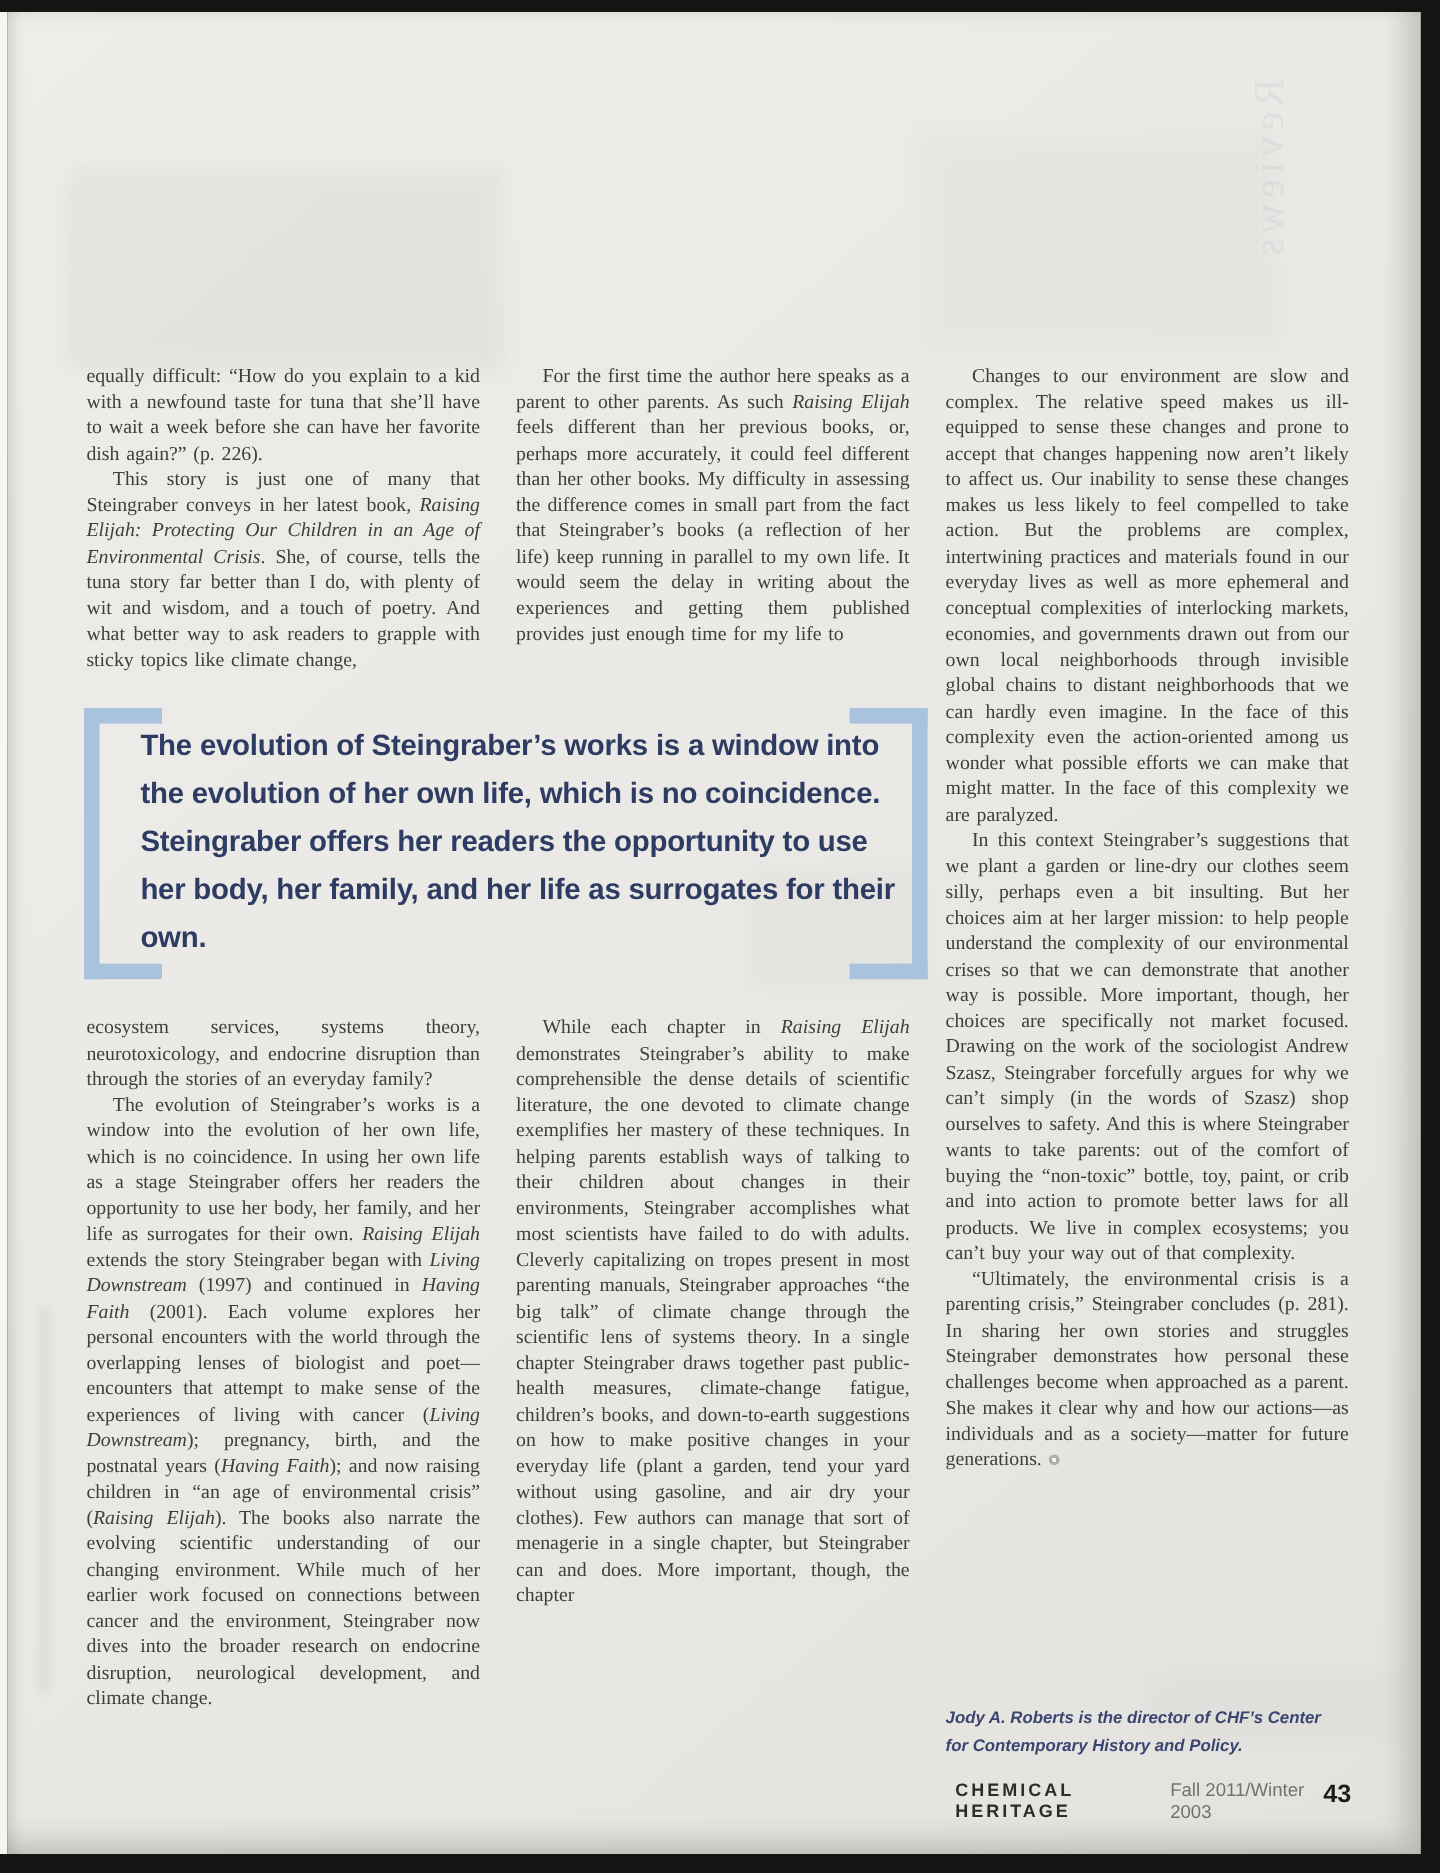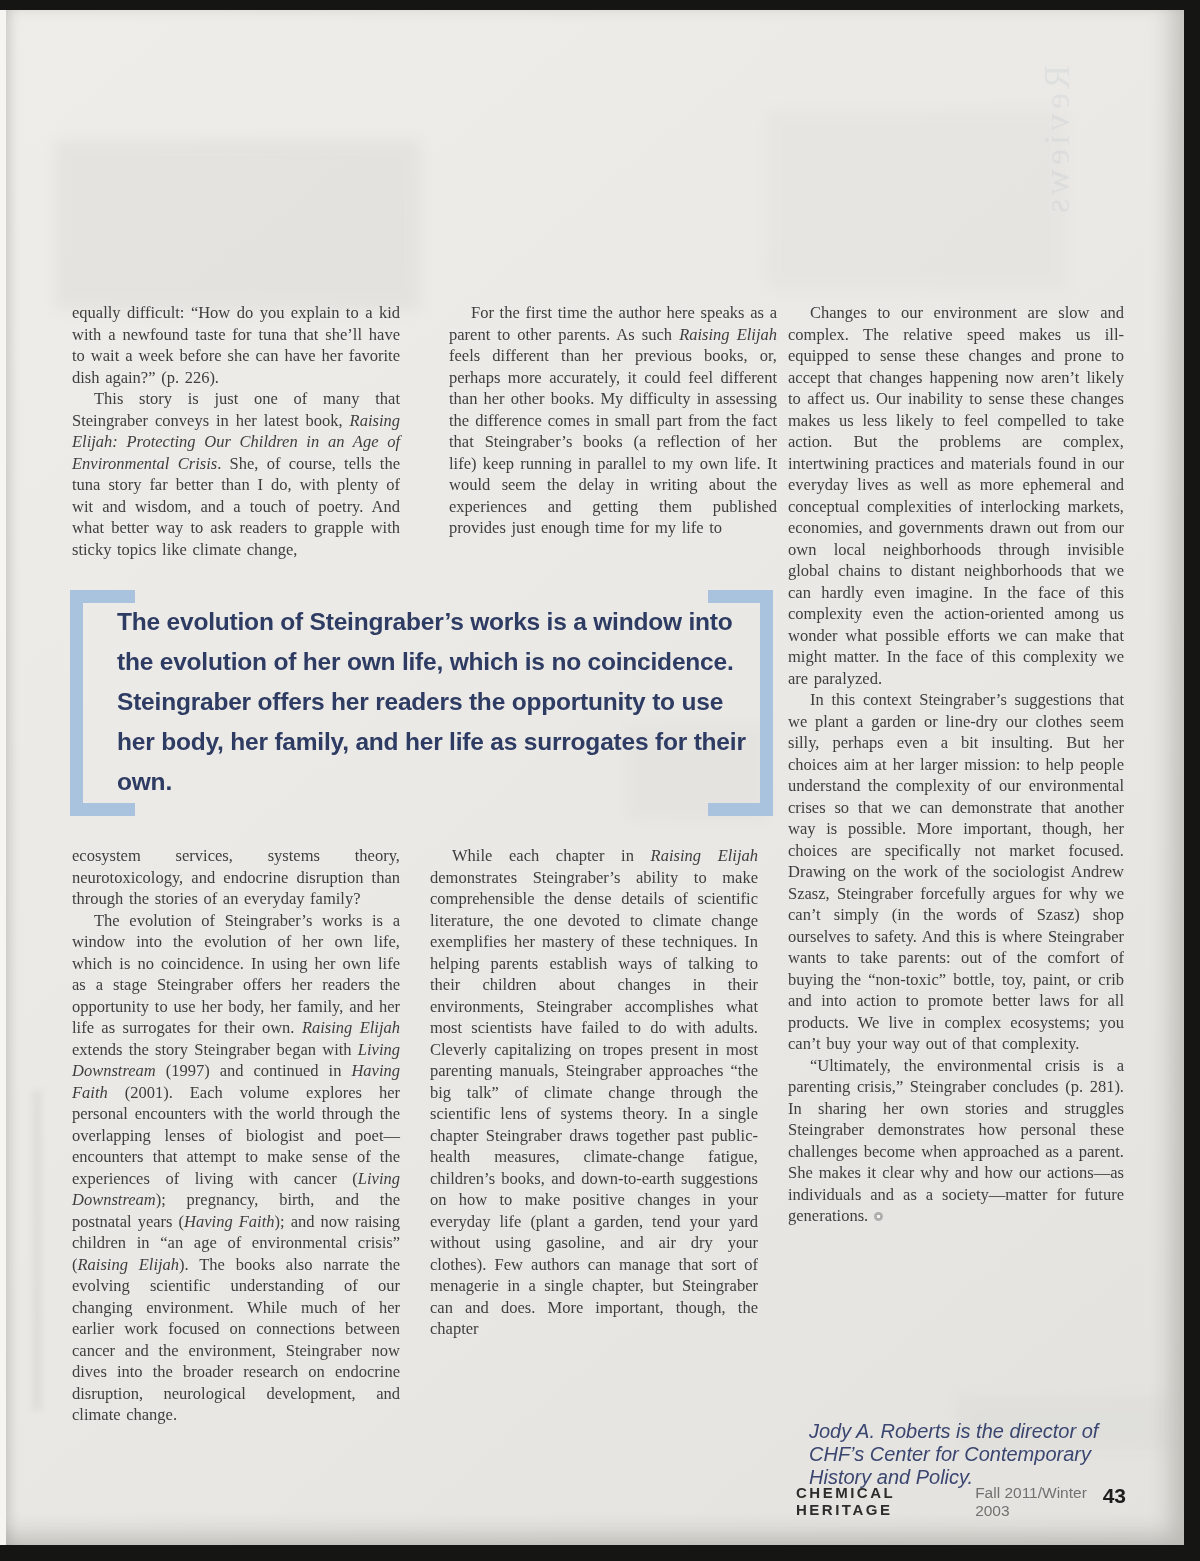--- a/index.html
+++ b/index.html
@@ -43,21 +43,21 @@
   
   .col{
     position:absolute;
     font-size:16.5px;line-height:21.5px;
     color:#3e3e3d;
     word-spacing:1.5px;
   }
   .col p{margin:0;text-align:justify;}
   .col p.indent{text-indent:22px;}
   #col-left-top   {left:66px; top:292px; width:328px;}
-  #col-mid-top    {left:424px;top:292px; width:328px;margin-left:19px;}
+  #col-mid-top    {left:424px;top:292px; width:328px;}
   #col-right      {left:782px;top:292px; width:336px;}
   #col-left-bot   {left:66px; top:835px; width:328px;}
   #col-mid-bot    {left:424px;top:835px; width:328px;}
 
   .endmark{
     display:inline-block;width:9px;height:9px;border-radius:50%;
     margin-left:6px;
     background:radial-gradient(circle at 50% 50%, #f4f4f2 0 28%, #aeaeac 30% 100%);
     vertical-align:baseline;
   }
@@ -85,25 +85,26 @@
     position:absolute;left:47px;top:12px;width:642px;
     font-family:"Liberation Sans",sans-serif;
     font-weight:bold;
     font-size:24.5px;line-height:40px;
     color:#2e3b63;
     letter-spacing:-0.2px;
   }
 
   
   .attribution{
-    position:absolute;left:803px;top:1410px;width:322px;
+    position:absolute;left:782px;top:1410px;width:322px;
     font-family:"Liberation Sans",sans-serif;
     font-style:italic;
-    font-size:20px;line-height:23px;
+    font-size:14px;line-height:23px;
     color:#3a4570;
+    font-weight:bold;
   }
 
   
   .footer{
     position:absolute;left:790px;top:1474px;width:330px;
     display:flex;align-items:flex-start;
     font-family:"Liberation Sans",sans-serif;
   }
   .footer .mag{
     font-weight:bold;font-size:15px;letter-spacing:2.5px;color:#2c2c2a;

